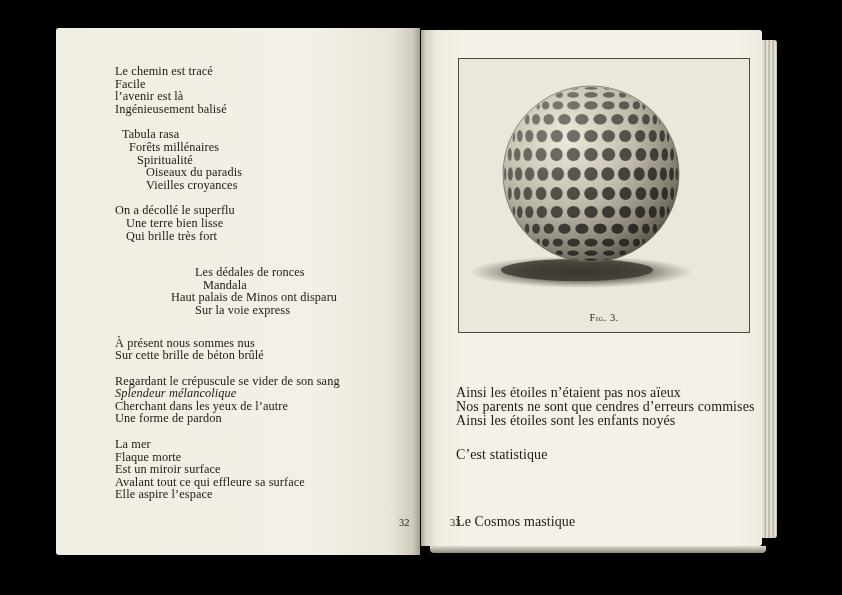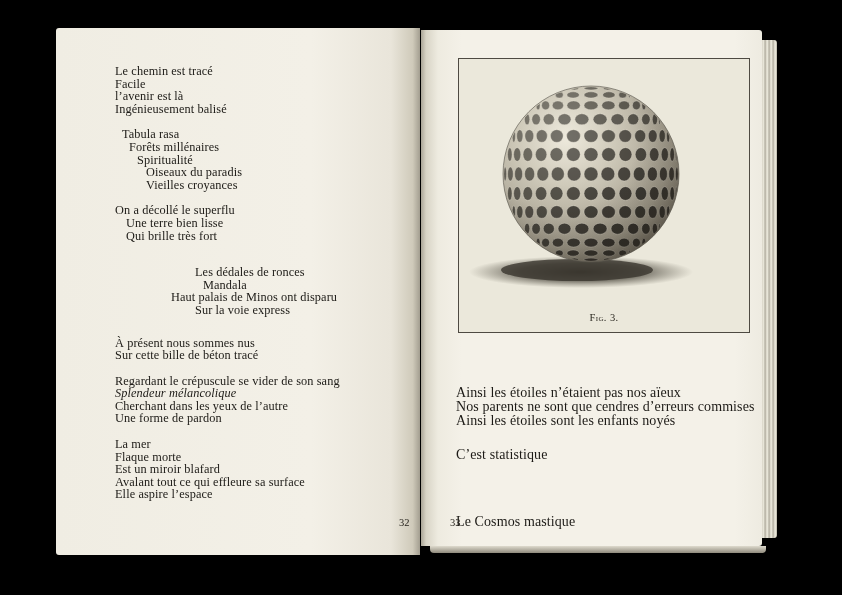--- a/index.html
+++ b/index.html
@@ -75,34 +75,34 @@
 
       <div class="stanza gap-md">
         <div class="line in7">Les dédales de ronces</div>
         <div class="line in8">Mandala</div>
         <div class="line in6">Haut palais de Minos ont disparu</div>
         <div class="line in7">Sur la voie express</div>
       </div>
 
       <div class="stanza">
         <div class="line">À présent nous sommes nus</div>
-        <div class="line">Sur cette bille de béton tracé</div>
+        <div class="line">Sur cette brille de béton brûlé</div>
       </div>
 
       <div class="stanza">
         <div class="line">Regardant le crépuscule se vider de son sang</div>
         <div class="line italic">Splendeur mélancolique</div>
         <div class="line">Cherchant dans les yeux de l’autre</div>
         <div class="line">Une forme de pardon</div>
       </div>
 
       <div class="stanza">
         <div class="line">La mer</div>
         <div class="line">Flaque morte</div>
-        <div class="line">Est un miroir blafard</div>
+        <div class="line">Est un miroir surface</div>
         <div class="line">Avalant tout ce qui effleure sa surface</div>
         <div class="line">Elle aspire l’espace</div>
       </div>
 
     </div>
     <div class="folio folio-left">32</div>
   </div>
 
   <div class="page page-right">
 

